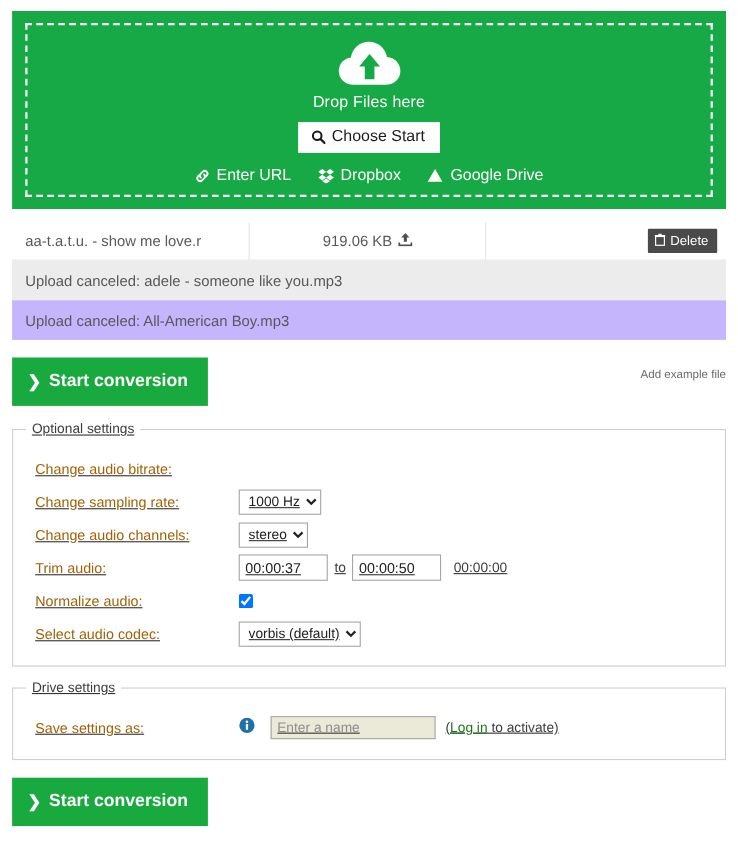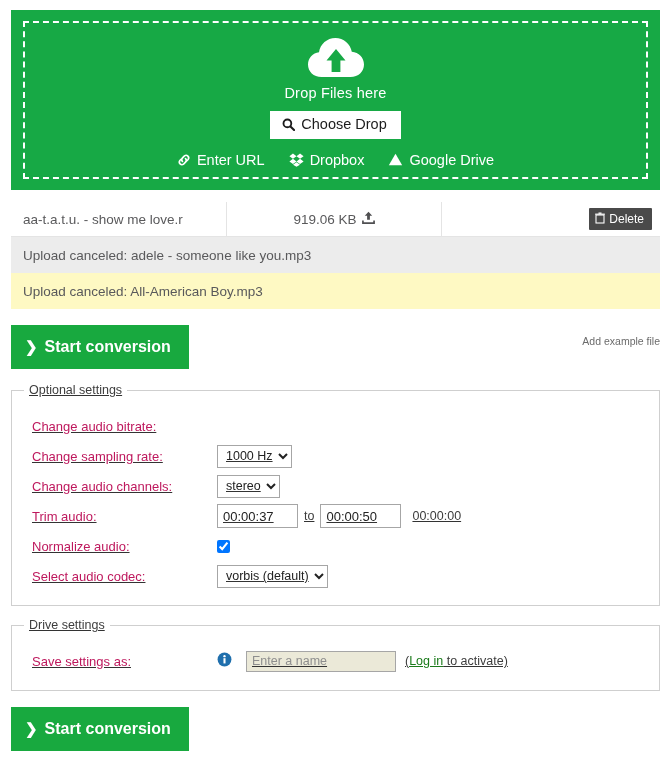--- a/index.html
+++ b/index.html
@@ -147,21 +147,21 @@
   .canceled-row {
     height: 36px;
     display: flex;
     align-items: center;
     padding-left: 12px;
     box-sizing: border-box;
     color: #59595b;
     font-size: 13.5px;
   }
   .canceled-row.shade { background: #ececec; }
-  .canceled-row.plain { background: #fef9c3; }
+  .canceled-row.plain { background: #c4b5fd; }
 
   
   #convert-bar-top {
     margin: 16px 11px 0 11px;
     position: relative;
     height: 46px;
   }
   .start-conversion-button {
     background: #18a93f;
     color: #ffffff;
@@ -207,21 +207,21 @@
     margin-left: 12px;
   }
   .setting-row {
     display: flex;
     align-items: center;
     height: 30px;
     padding-left: 20px;
   }
   .setting-label {
     width: 185px;
-    color: #be185d;
+    color: #a16207;
     font-size: 13px;
     flex: none;
   }
   select.ui-select {
     font-family: "Liberation Sans", sans-serif;
     font-size: 12.5px;
     color: #222222;
     background: #ffffff;
     border: 1px solid #a6a6a6;
     height: 23px;
@@ -302,21 +302,21 @@
 
     <div id="drop-files-label">Drop Files here</div>
 
     <button id="choose-files-button">
       <span class="magnifier">
         <svg viewBox="0 0 14 14" width="13" height="13" xmlns="http://www.w3.org/2000/svg">
           <circle cx="5.8" cy="5.8" r="4.2" fill="none" stroke="#1c1c1c" stroke-width="2"></circle>
           <line x1="9.1" y1="9.1" x2="13" y2="13" stroke="#1c1c1c" stroke-width="2.2" stroke-linecap="round"></line>
         </svg>
       </span>
-      <span>Choose Drop</span>
+      <span>Choose Start</span>
     </button>
 
     <div id="source-links">
       <a class="source-link">
         <span>
           <svg viewBox="0 0 16 16" width="14" height="14" xmlns="http://www.w3.org/2000/svg">
             <path d="M6.3 9.7 a3 3 0 0 1 0-4.2 l2.2-2.2 a3 3 0 0 1 4.2 4.2 l-1.1 1.1" fill="none" stroke="#ffffff" stroke-width="1.9" stroke-linecap="round"></path>
             <path d="M9.7 6.3 a3 3 0 0 1 0 4.2 l-2.2 2.2 a3 3 0 0 1-4.2-4.2 l1.1-1.1" fill="none" stroke="#ffffff" stroke-width="1.9" stroke-linecap="round"></path>
           </svg>
         </span>

